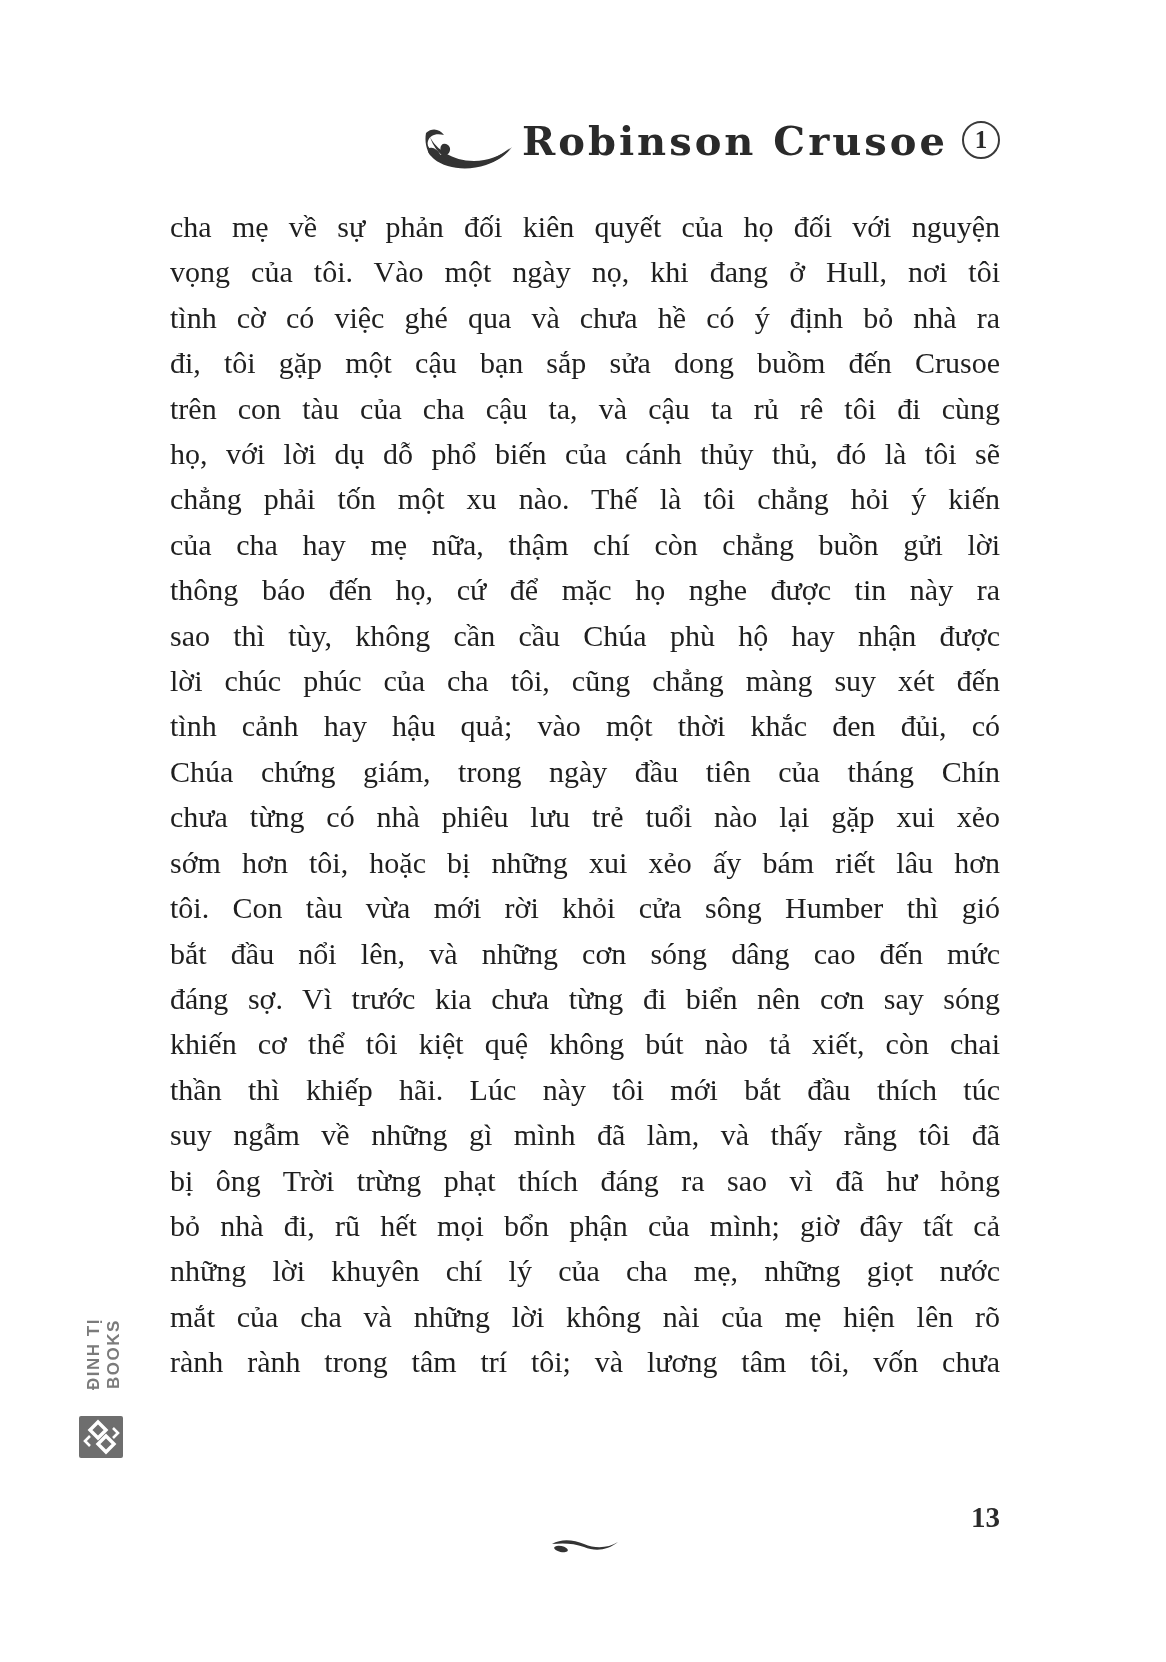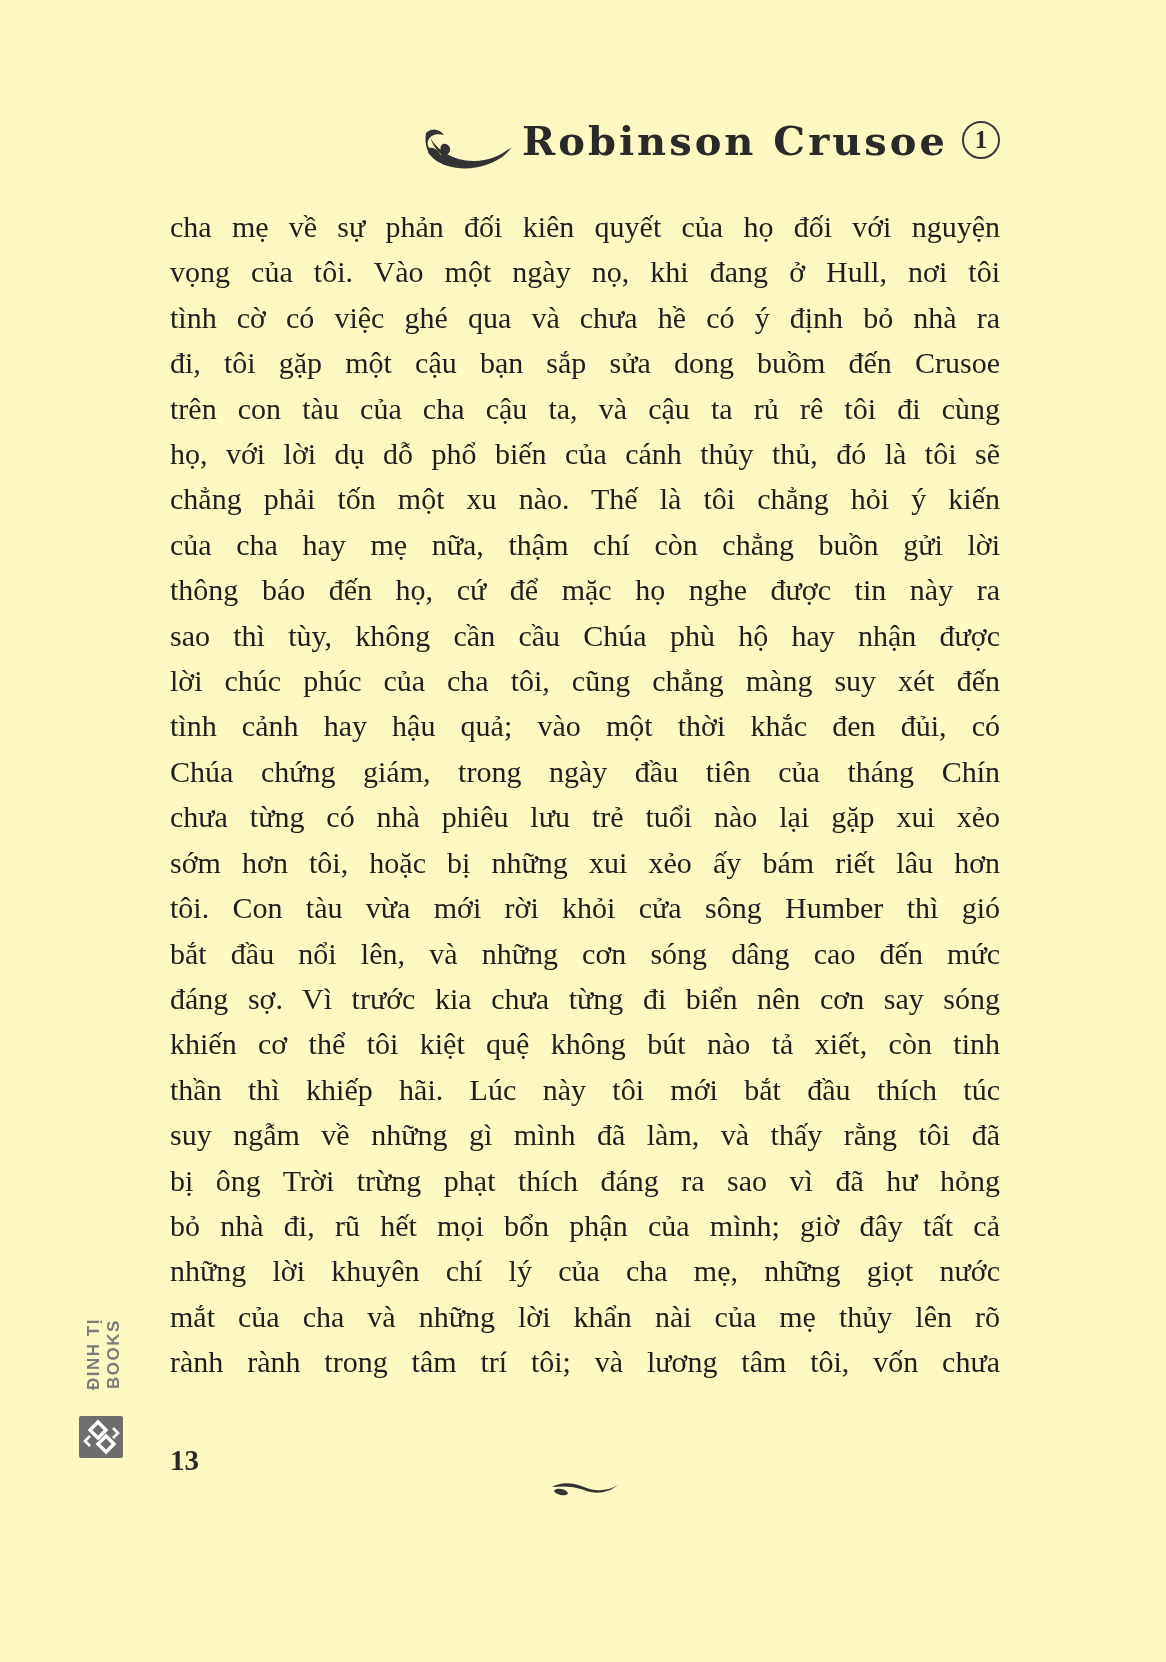--- a/index.html
+++ b/index.html
@@ -1,19 +1,19 @@
 <!DOCTYPE html>
 <html><head>
 <meta charset="utf-8">
 <style>
   html,body{margin:0;padding:0;background:#e8e8e8;}
   .page{
     position:relative;
     width:1166px;height:1662px;
-    background:#fef9c3;
+    background:#ffffff;
     margin:0 auto;
     overflow:hidden;
     font-family:"Liberation Serif","DejaVu Serif",serif;
     color:#1f1f1f;
   }
 
   
   .header{
     position:absolute;
     top:108px;left:170px;width:830px;height:64px;
@@ -67,22 +67,22 @@
     font-stretch:condensed;
   }
   .publisher-logo{
     position:absolute;
     left:79px;top:1416px;width:44px;height:42px;
   }
 
   
   .footer{
     position:absolute;
-    top:1443px;left:170px;width:830px;
-    text-align:left;
+    top:1500px;left:170px;width:830px;
+    text-align:right;
   }
   .page-number{
     font-size:29px;
     font-weight:bold;
     color:#2a2a2a;
     display:block;
     line-height:34px;
   }
   .footer-flourish{display:block;margin:2px auto 0 auto;}
 </style>
@@ -113,27 +113,27 @@
       <div class="text-line">thông báo đến họ, cứ để mặc họ nghe được tin này ra</div>
       <div class="text-line">sao thì tùy, không cần cầu Chúa phù hộ hay nhận được</div>
       <div class="text-line">lời chúc phúc của cha tôi, cũng chẳng màng suy xét đến</div>
       <div class="text-line">tình cảnh hay hậu quả; vào một thời khắc đen đủi, có</div>
       <div class="text-line">Chúa chứng giám, trong ngày đầu tiên của tháng Chín</div>
       <div class="text-line">chưa từng có nhà phiêu lưu trẻ tuổi nào lại gặp xui xẻo</div>
       <div class="text-line">sớm hơn tôi, hoặc bị những xui xẻo ấy bám riết lâu hơn</div>
       <div class="text-line">tôi. Con tàu vừa mới rời khỏi cửa sông Humber thì gió</div>
       <div class="text-line">bắt đầu nổi lên, và những cơn sóng dâng cao đến mức</div>
       <div class="text-line">đáng sợ. Vì trước kia chưa từng đi biển nên cơn say sóng</div>
-      <div class="text-line">khiến cơ thể tôi kiệt quệ không bút nào tả xiết, còn tinh</div>
+      <div class="text-line">khiến cơ thể tôi kiệt quệ không bút nào tả xiết, còn chai</div>
       <div class="text-line">thần thì khiếp hãi. Lúc này tôi mới bắt đầu thích túc</div>
       <div class="text-line">suy ngẫm về những gì mình đã làm, và thấy rằng tôi đã</div>
       <div class="text-line">bị ông Trời trừng phạt thích đáng ra sao vì đã hư hỏng</div>
       <div class="text-line">bỏ nhà đi, rũ hết mọi bổn phận của mình; giờ đây tất cả</div>
       <div class="text-line">những lời khuyên chí lý của cha mẹ, những giọt nước</div>
-      <div class="text-line">mắt của cha và những lời khẩn nài của mẹ thủy lên rõ</div>
+      <div class="text-line">mắt của cha và những lời không nài của mẹ hiện lên rõ</div>
       <div class="text-line">rành rành trong tâm trí tôi; và lương tâm tôi, vốn chưa</div>
     </div>
 
   <div class="publisher-vertical">ĐINH TỊ BOOKS</div>
 
   <svg class="publisher-logo" viewBox="0 0 44 42">
     <rect x="0" y="0" width="44" height="42" rx="2" fill="#6e6e6e"></rect>
 
     <path d="M19 6 L27 14 L19 22 L11 14 Z" fill="none" stroke="#ffffff" stroke-width="3.4"></path>
     <path d="M27 20 L35 28 L27 36 L19 28 Z" fill="none" stroke="#ffffff" stroke-width="3.4"></path>

